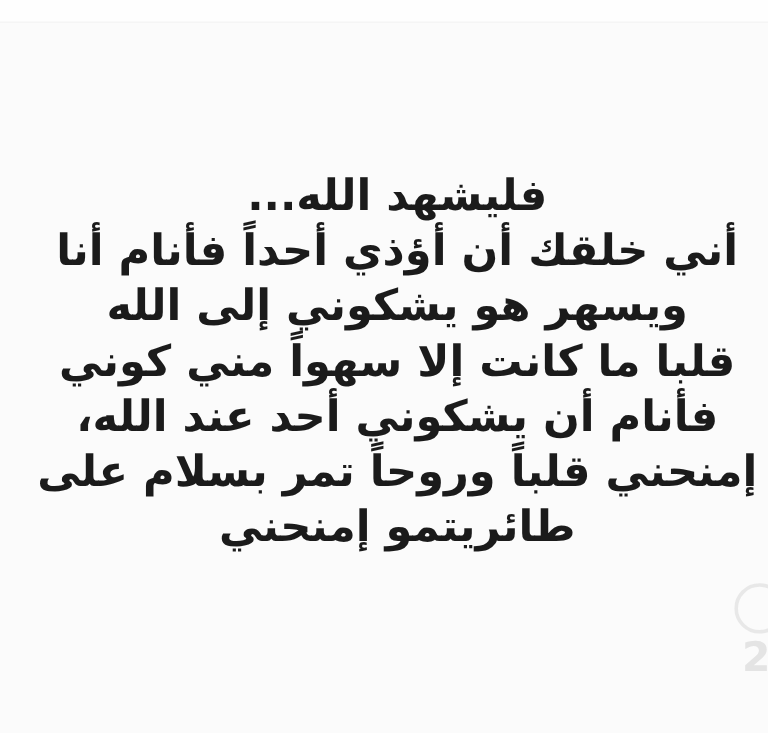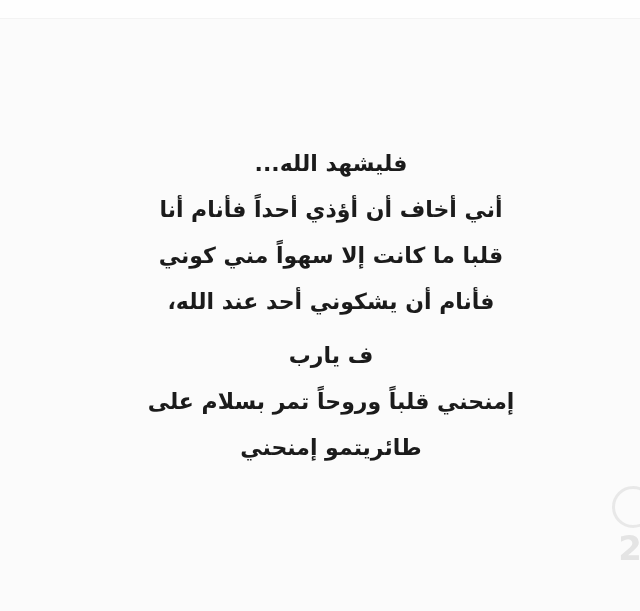--- a/index.html
+++ b/index.html
@@ -24,21 +24,21 @@
   }
   .quote {
     position: absolute;
     top: 141px;
     left: 22px;
     width: 618px;
     direction: rtl;
     text-align: center;
     color: #1b1b1b;
     font-weight: bold;
-    font-size: 22px;
+    font-size: 36px;
     line-height: 46px;
     letter-spacing: 0;
   }
   .quote .line {
     white-space: nowrap;
   }
   .quote .stanza-gap {
     margin-top: 8px;
   }
   .watermark {
@@ -70,24 +70,24 @@
     font-family: "DejaVu Sans", sans-serif;
   }
 </style>
 </head>
 <body>
 
 <div class="top-band"></div>
 
 <div class="quote" dir="rtl">
   <div class="line">فليشهد الله...</div>
-  <div class="line">أني أخاف أن أؤذي أحداً فأنام أنا</div>
+  <div class="line">أني خلقك أن أؤذي أحداً فأنام أنا</div>
+  <div class="line">ويسهر هو يشكوني إلى الله</div>
   <div class="line">قلبا ما كانت إلا سهواً مني كوني</div>
   <div class="line">فأنام أن يشكوني أحد عند الله،</div>
-  <div class="line stanza-gap">ف يارب</div>
   <div class="line">إمنحني قلباً وروحاً تمر بسلام على</div>
   <div class="line">طائريتمو إمنحني</div>
 </div>
 
 <div class="watermark">
   <div class="wm-circle"></div>
   <div class="wm-digit">2</div>
 </div>
 
 </body></html>

